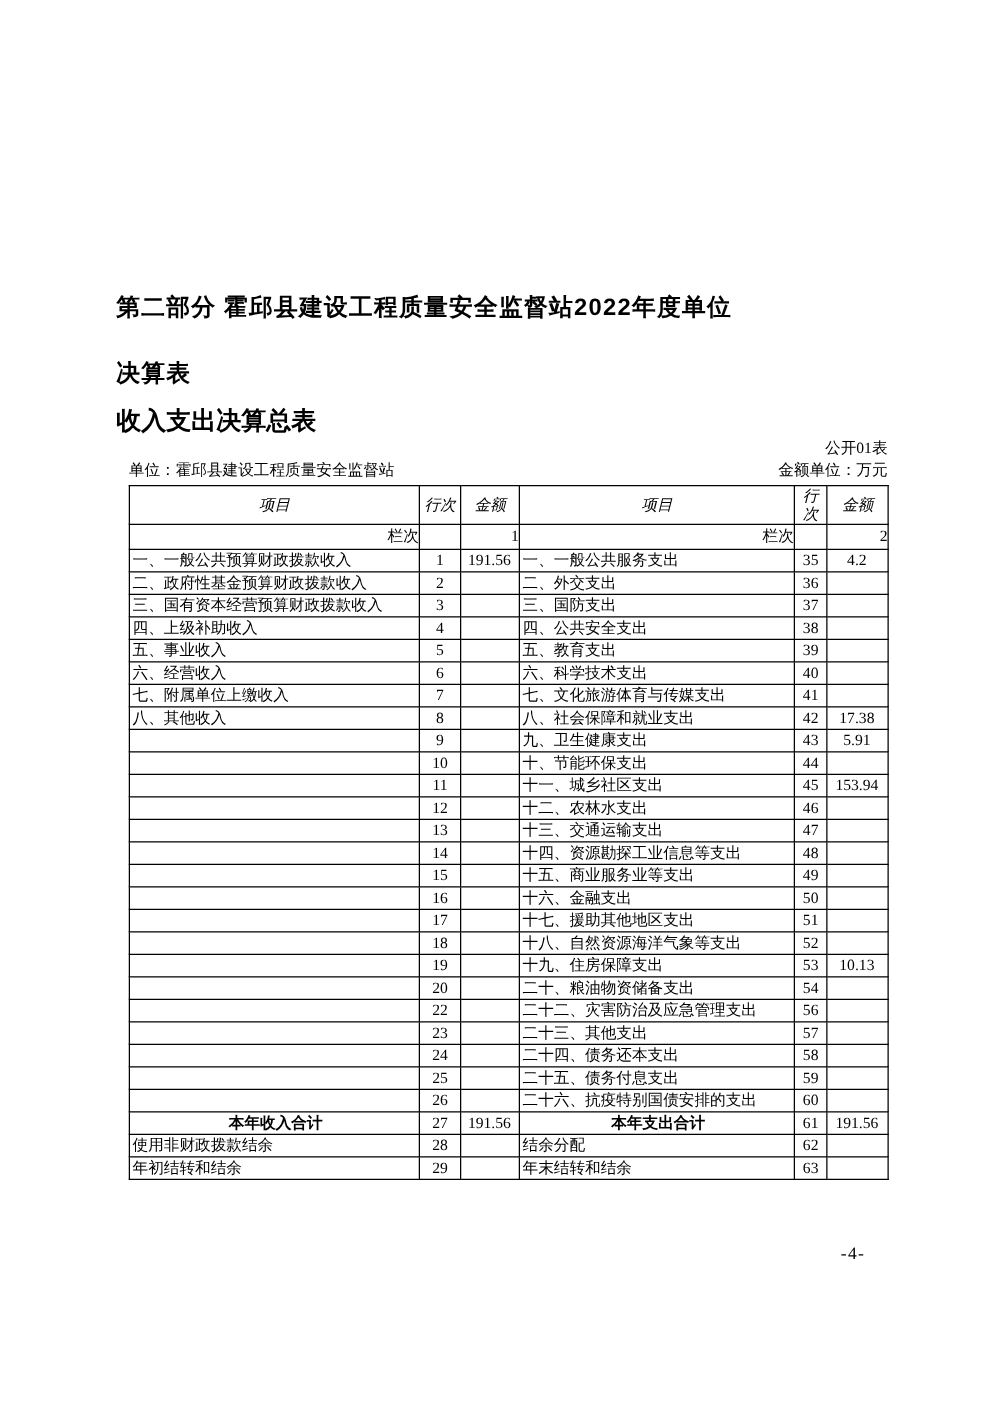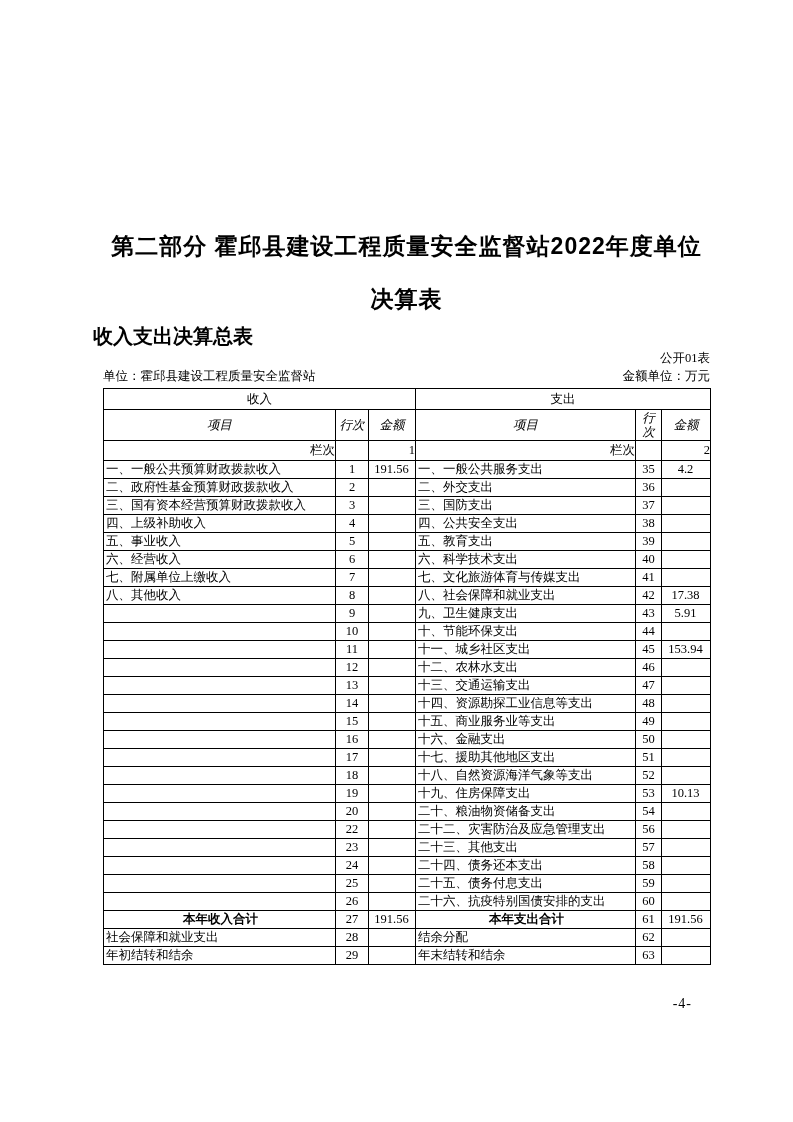--- a/index.html
+++ b/index.html
@@ -6,24 +6,23 @@
   html, body { background: #ffffff; }
   body {
     width: 793px; height: 1122px;
     position: relative;
     font-family: "Liberation Serif", "DejaVu Serif", serif;
     color: #000;
     overflow: hidden;
   }
   .doc-title {
     position: absolute; top: 220px; left: 93px; width: 627px;
-    text-align: center;
     font-family: "Liberation Sans", "DejaVu Sans", sans-serif;
     font-weight: bold;
-    font-size: 23px;
+    font-size: 19px;
     line-height: 53px;
     letter-spacing: 1px;
   }
   .doc-subtitle {
     position: absolute; top: 323px; left: 93px; width: 627px;
     font-family: "Liberation Sans", "DejaVu Sans", sans-serif;
     font-weight: bold;
     font-size: 20px;
   }
   .meta-code {
@@ -83,24 +82,20 @@
 <table class="fin-table">
   <colgroup>
     <col style="width:232px">
     <col style="width:33px">
     <col style="width:47px">
     <col style="width:220px">
     <col style="width:26px">
     <col style="width:49px">
   </colgroup>
   <thead>
-    <tr class="h1">
-      <th colspan="3">收入</th>
-      <th colspan="3">支出</th>
-    </tr>
     <tr class="h2">
       <th>项目</th>
       <th>行次</th>
       <th>金额</th>
       <th>项目</th>
       <th class="wrapcol">行次</th>
       <th>金额</th>
     </tr>
     <tr class="h3">
       <td>栏次</td>
@@ -314,21 +309,21 @@
       </tr>
       <tr class="total">
         <td class="item">本年收入合计</td>
         <td class="rownum">27</td>
         <td class="amount">191.56</td>
         <td class="item">本年支出合计</td>
         <td class="rownum">61</td>
         <td class="amount">191.56</td>
       </tr>
       <tr>
-        <td class="item">社会保障和就业支出</td>
+        <td class="item">使用非财政拨款结余</td>
         <td class="rownum">28</td>
         <td class="amount"></td>
         <td class="item">结余分配</td>
         <td class="rownum">62</td>
         <td class="amount"></td>
       </tr>
       <tr>
         <td class="item">年初结转和结余</td>
         <td class="rownum">29</td>
         <td class="amount"></td>

